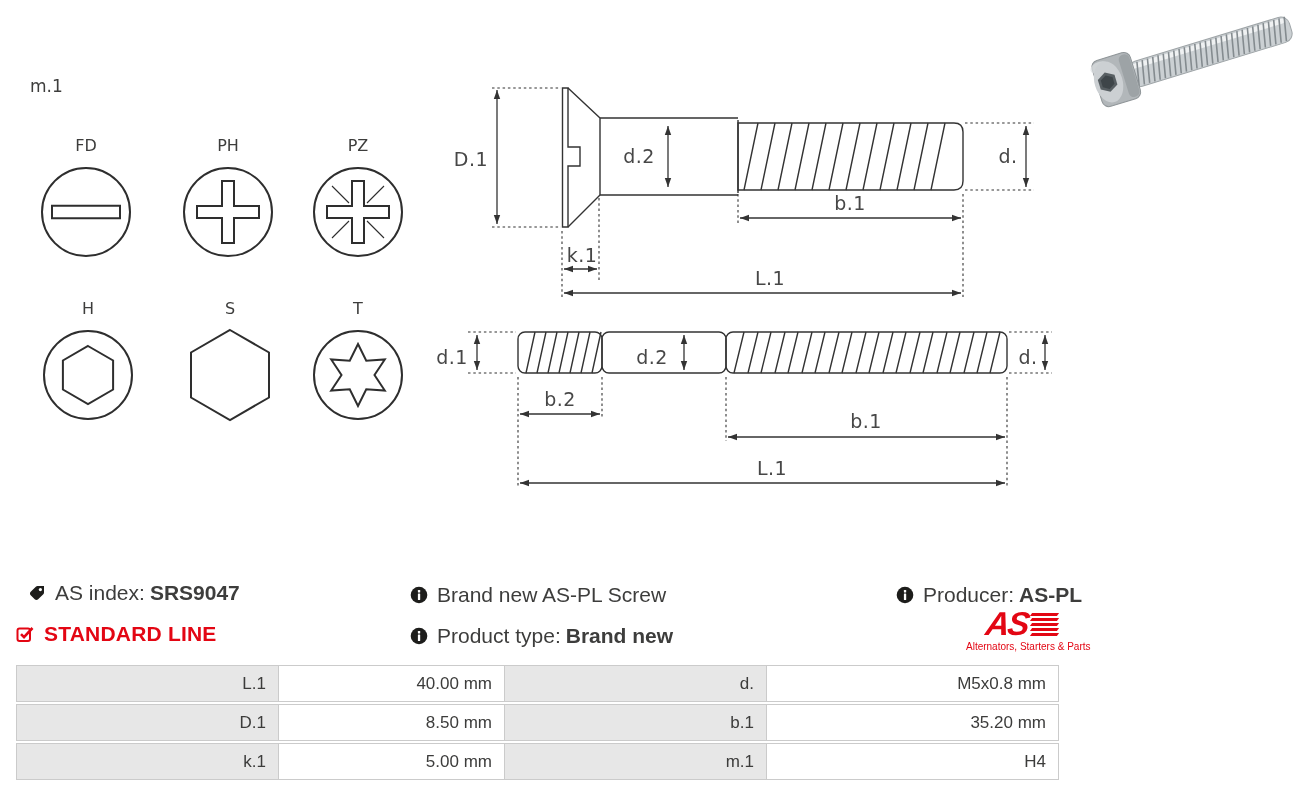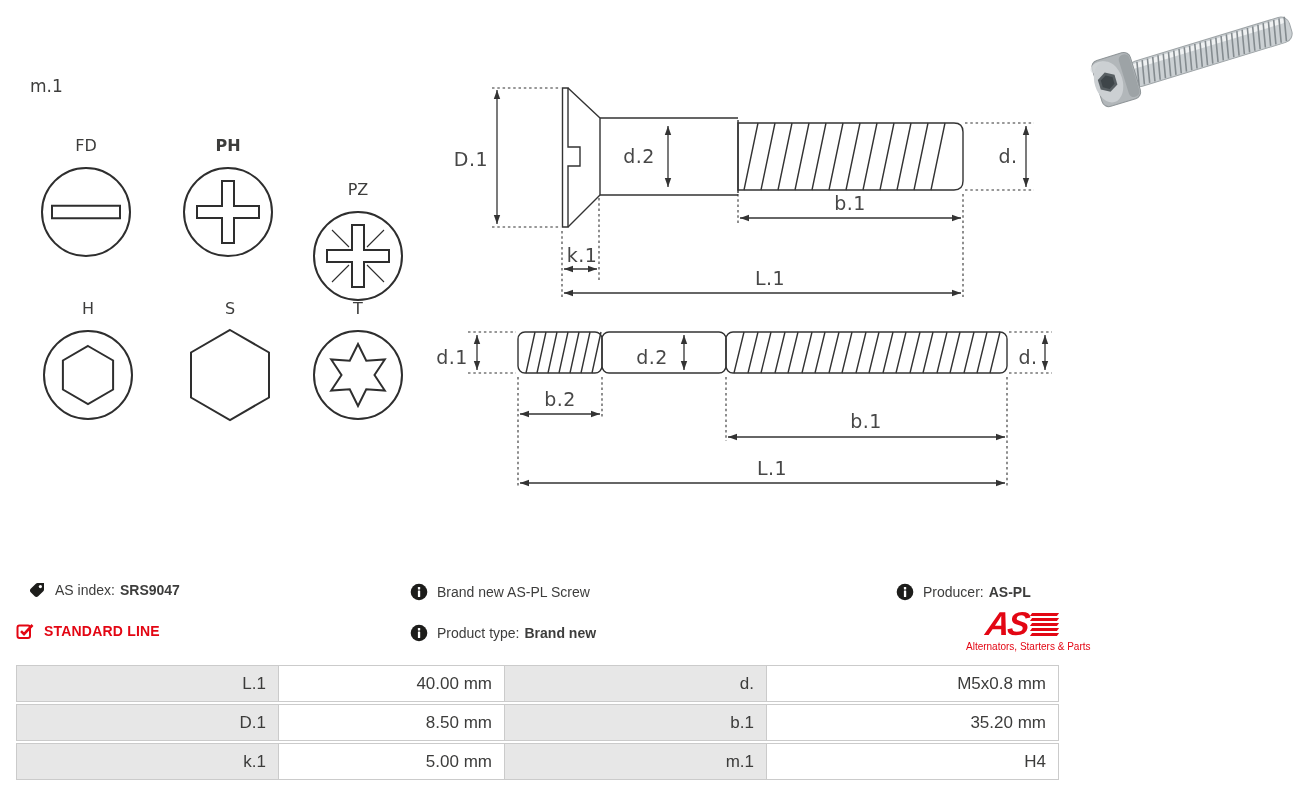--- a/index.html
+++ b/index.html
@@ -23,21 +23,21 @@
   .ln  { fill:none; stroke:#333; stroke-width:1.4; }
   .dot { fill:none; stroke:#333; stroke-width:1.1; stroke-dasharray:2.5 2.8; }
   .dim { stroke:#333; stroke-width:1.3; }
   .ah  { fill:#333; stroke:none; }
   .dlab { fill:#474747; font-size:19px; font-family:"DejaVu Sans", sans-serif;
     text-anchor:middle; letter-spacing:0.5px; }
   
   .photo { position:absolute; left:1088px; top:2px; }
   
   .info-item { position:absolute; display:flex; align-items:center; gap:9px;
-    font-size:14px; color:#3d3d3c; white-space:nowrap; }
+    font-size:21px; color:#3d3d3c; white-space:nowrap; }
   .info-item b { font-weight:bold; }
   .red-line { color:#e30613; font-weight:bold; letter-spacing:0.2px; }
   .itxt { display:flex; gap:5px; }
   
   .as-logo { position:absolute; left:966px; top:606px; width:112px; text-align:center; }
   .as-mark { display:flex; align-items:flex-end; justify-content:center; height:33px; }
   .as-text { font-size:33px; line-height:30px; font-weight:bold; font-style:italic;
     color:#e30613; letter-spacing:-2px; transform:skewX(-8deg); }
   .as-stripes { display:flex; flex-direction:column; justify-content:flex-end;
     gap:2px; margin-left:3px; margin-bottom:3px; }
@@ -61,28 +61,28 @@
 
   <div class="m1-label">m.1</div>
 
   <div class="drive" style="left:38px; top:136px;">
     <div class="dlbl">FD</div>
     <svg width="96" height="96" viewBox="0 0 96 96">
       <circle class="dv-shape" cx="48" cy="48" r="44"></circle>
       <rect class="dv-shape" x="14" y="41.75" width="68" height="12.5"></rect>
     </svg>
   </div>
-  <div class="drive" style="left:180px; top:136px;font-weight:bold;">
+  <div class="drive" style="left:180px; top:136px;">
     <div class="dlbl">PH</div>
     <svg width="96" height="96" viewBox="0 0 96 96">
       <circle class="dv-shape" cx="48" cy="48" r="44"></circle>
       <path class="dv-shape" d="M42,17 H54 V42 H79 V54 H54 V79 H42 V54 H17 V42 H42 Z"></path>
     </svg>
   </div>
-  <div class="drive" style="left:310px; top:136px;margin-top:44px;">
+  <div class="drive" style="left:310px; top:136px;">
     <div class="dlbl">PZ</div>
     <svg width="96" height="96" viewBox="0 0 96 96">
       <circle class="dv-shape" cx="48" cy="48" r="44"></circle>
       <path class="dv-thin" d="M22,22 L39,39 M74,22 L57,39 M22,74 L39,57 M74,74 L57,57"></path>
       <path class="dv-shape" d="M42,17 H54 V42 H79 V54 H54 V79 H42 V54 H17 V42 H42 Z"></path>
     </svg>
   </div>
   <div class="drive" style="left:40px; top:299px;">
     <div class="dlbl">H</div>
     <svg width="96" height="96" viewBox="0 0 96 96">

